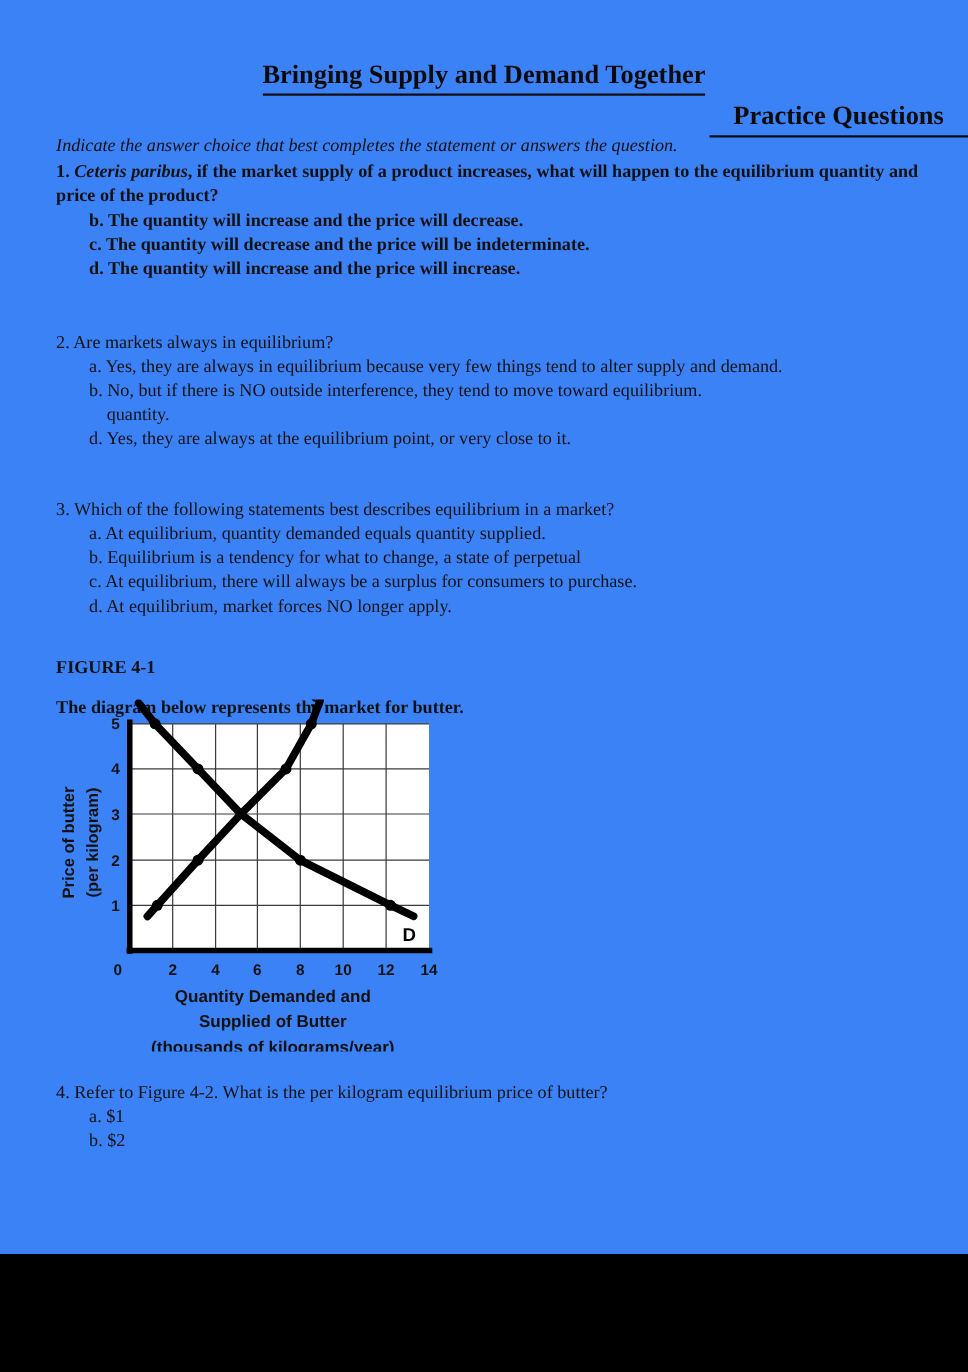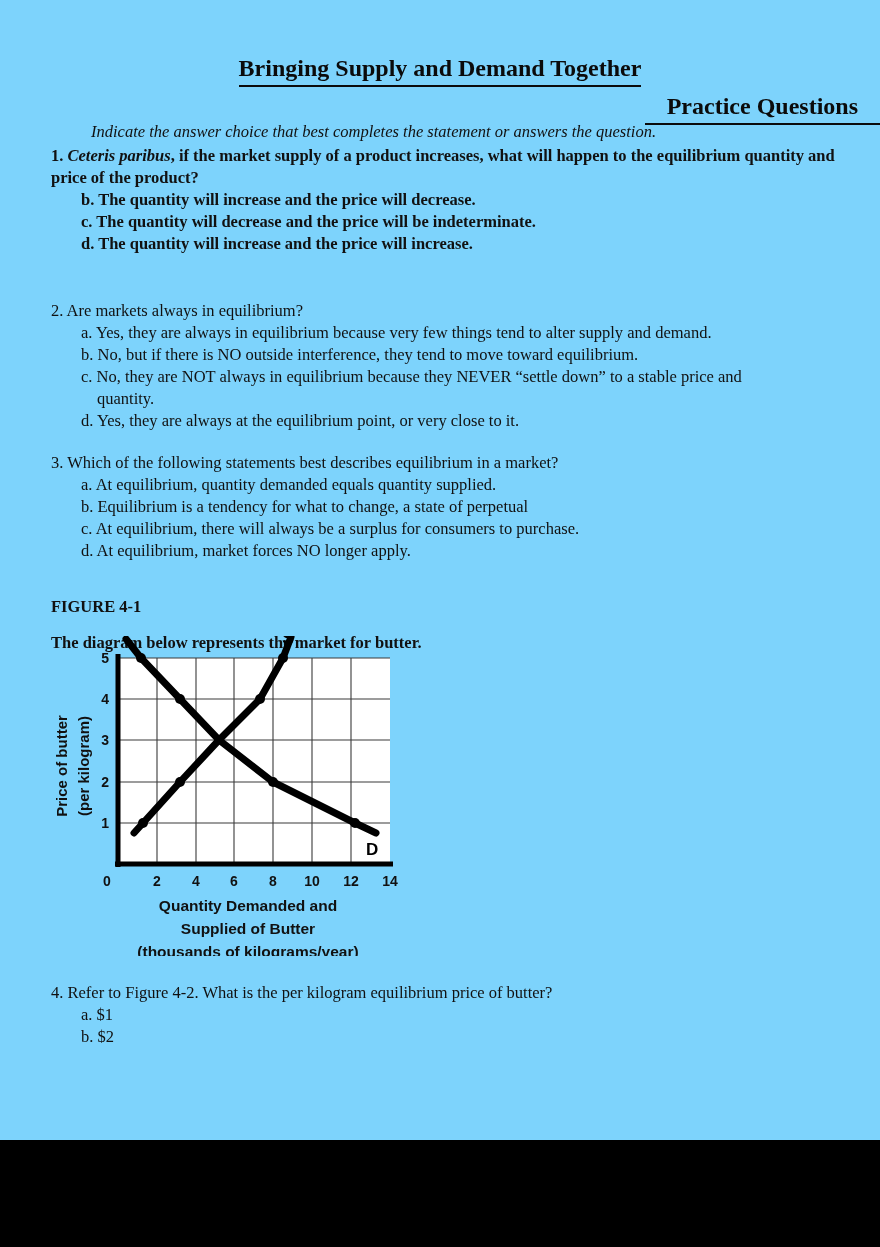--- a/index.html
+++ b/index.html
@@ -15,21 +15,21 @@
     overflow: hidden;
     font-family: "Liberation Serif", "DejaVu Serif", serif;
     color: #111111;
   }
 
   .page {
     position: absolute;
     left: 0; top: 0;
     width: 880px;
     height: 1140px;
-    background: #7dd3fc;
+    background: #3b82f6;
   }
 
   .bottom-band {
     position: absolute;
     left: 0;
     top: 1140px;
     width: 880px;
     height: 107px;
     background: #000000;
   }
@@ -68,21 +68,20 @@
 
   
   .instruction {
     position: absolute;
     left: 51px;
     top: 121px;
     width: 790px;
     font-style: italic;
     font-size: 16.5px;
     line-height: 21px;
-    margin-left: 40px;
   }
 
   .qblock {
     position: absolute;
     left: 51px;
     width: 790px;
     font-size: 16.5px;
     line-height: 22px;
   }
   .qstem {
@@ -165,21 +164,21 @@
       <li class="choice choice-indent">c. The quantity will decrease and the price will be indeterminate.</li>
       <li class="choice choice-indent">d. The quantity will increase and the price will increase.</li>
     </ul>
   </div>
 
   <div class="qblock" id="q2">
     <p class="qstem">2. Are markets always in equilibrium?</p>
     <ul class="choices">
       <li class="choice choice-indent">a.  Yes, they are always in equilibrium because very few things tend to alter supply and demand.</li>
       <li class="choice choice-indent">b. No, but if there is NO outside interference, they tend to move toward equilibrium.</li>
-      <li class="choice choice-hang"><span>c. No, they are NOT always in equilibrium because they NEVER “settle down” to a stable price and</span><span class="cont">quantity.</span></li>
+      <li class="choice choice-hang"><span class="cont">quantity.</span></li>
       <li class="choice choice-indent">d. Yes, they are always at the equilibrium point, or very close to it.</li>
     </ul>
   </div>
 
   <div class="qblock" id="q3">
     <p class="qstem">3. Which of the following statements best describes equilibrium in a market?</p>
     <ul class="choices">
       <li class="choice choice-indent">a. At equilibrium, quantity demanded equals quantity supplied.</li>
       <li class="choice choice-hang"><span>b. Equilibrium is a tendency for what to change, a state of perpetual</span></li>
       <li class="choice choice-indent">c. At equilibrium, there will always be a surplus for consumers to purchase.</li>

